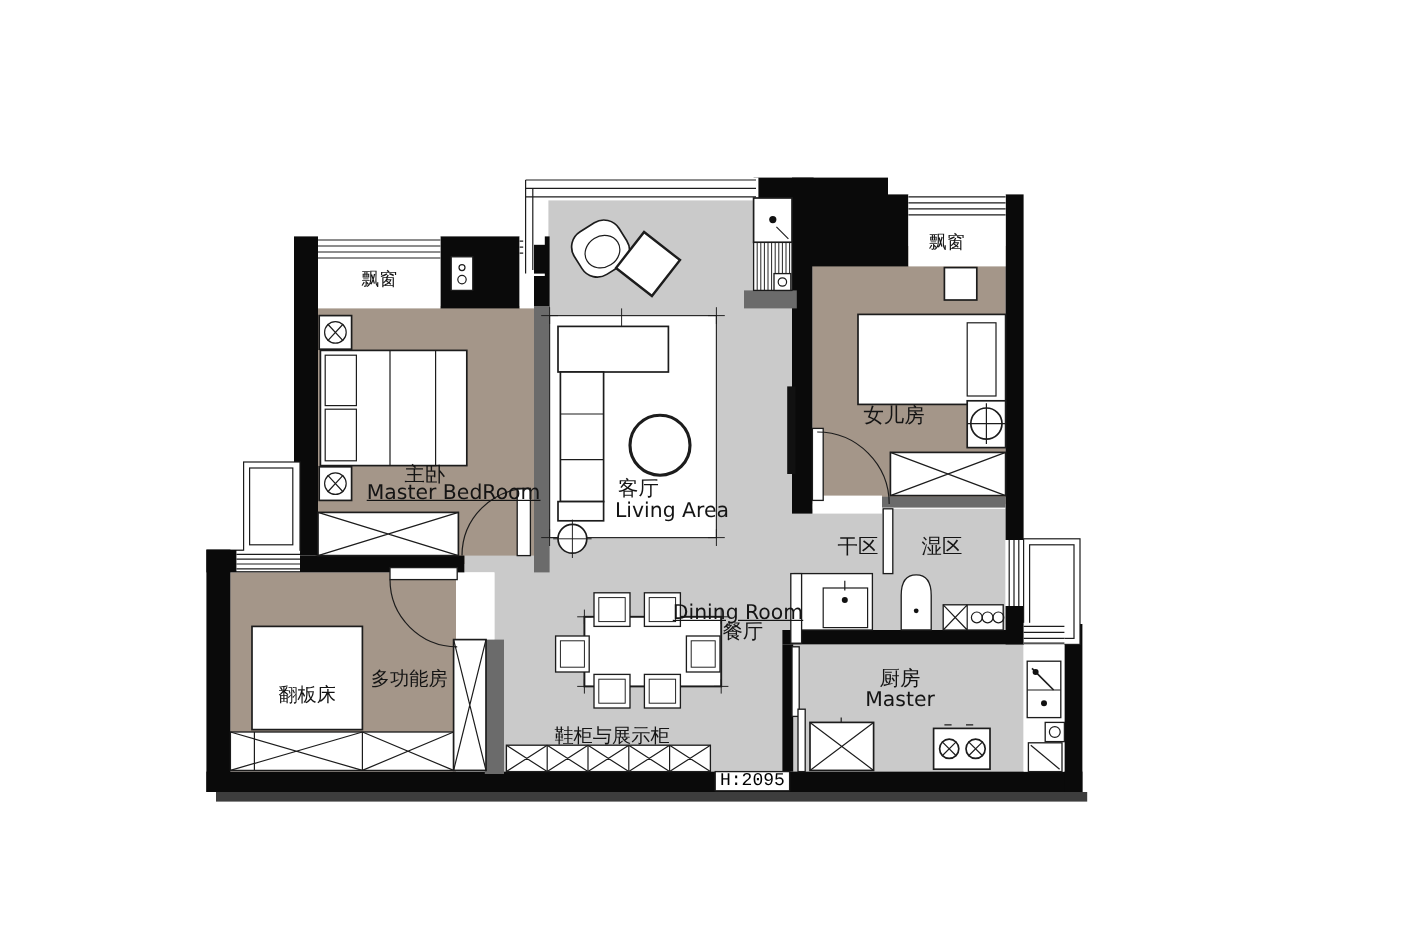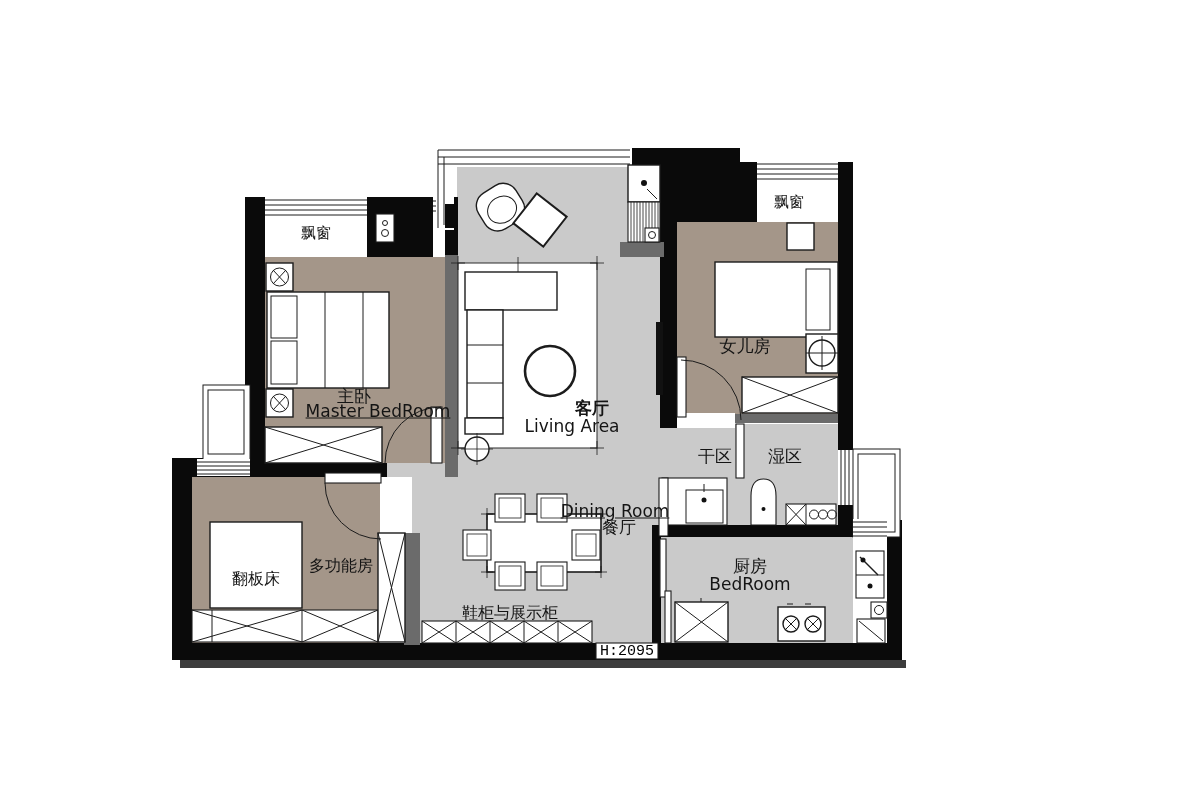--- a/index.html
+++ b/index.html
@@ -324,28 +324,28 @@
   </g>
 
   <rect class="sh" x="180" y="660" width="726" height="8"></rect>
   <rect class="fw2" x="596" y="643" width="62" height="16"></rect>
 </svg>
 
 <div class="labels">
   <div class="lbl s" style="left:316px;top:233px;">飘窗</div>
   <div class="lbl" style="left:354px;top:396px;">主卧</div>
   <div class="lbl" style="left:378px;top:411px;text-decoration:underline;">Master BedRoom</div>
-  <div class="lbl" style="left:592px;top:408px;font-weight:bold;">客厅</div>
-  <div class="lbl" style="left:560px;top:426px;margin-left:12px;">Living Area</div>
+  <div class="lbl" style="left:532px;top:408px;">客厅</div>
+  <div class="lbl" style="left:560px;top:426px;">Living Area</div>
   <div class="lbl s" style="left:789px;top:202px;">飘窗</div>
   <div class="lbl" style="left:745px;top:346px;font-family:Liberation Serif, serif;">女儿房</div>
   <div class="lbl" style="left:700px;top:456px;margin-left:15px;">干区</div>
   <div class="lbl" style="left:785px;top:456px;">湿区</div>
   <div class="lbl" style="left:619px;top:515px;margin-top:12px;">餐厅</div>
   <div class="lbl" style="left:615px;top:511px;text-decoration:underline;">Dining Room</div>
   <div class="lbl" style="left:750px;top:566px;">厨房</div>
-  <div class="lbl" style="left:750px;top:584px;">BedRoom</div>
+  <div class="lbl" style="left:750px;top:584px;">Master</div>
   <div class="lbl m" style="left:256px;top:579px;">翻板床</div>
   <div class="lbl m" style="left:341px;top:566px;">多功能房</div>
   <div class="lbl m" style="left:510px;top:613px;">鞋柜与展示柜</div>
   <div class="lbl h" style="left:627px;top:651px;">H:2095</div>
 </div>
 </div>
 
 </body></html>

